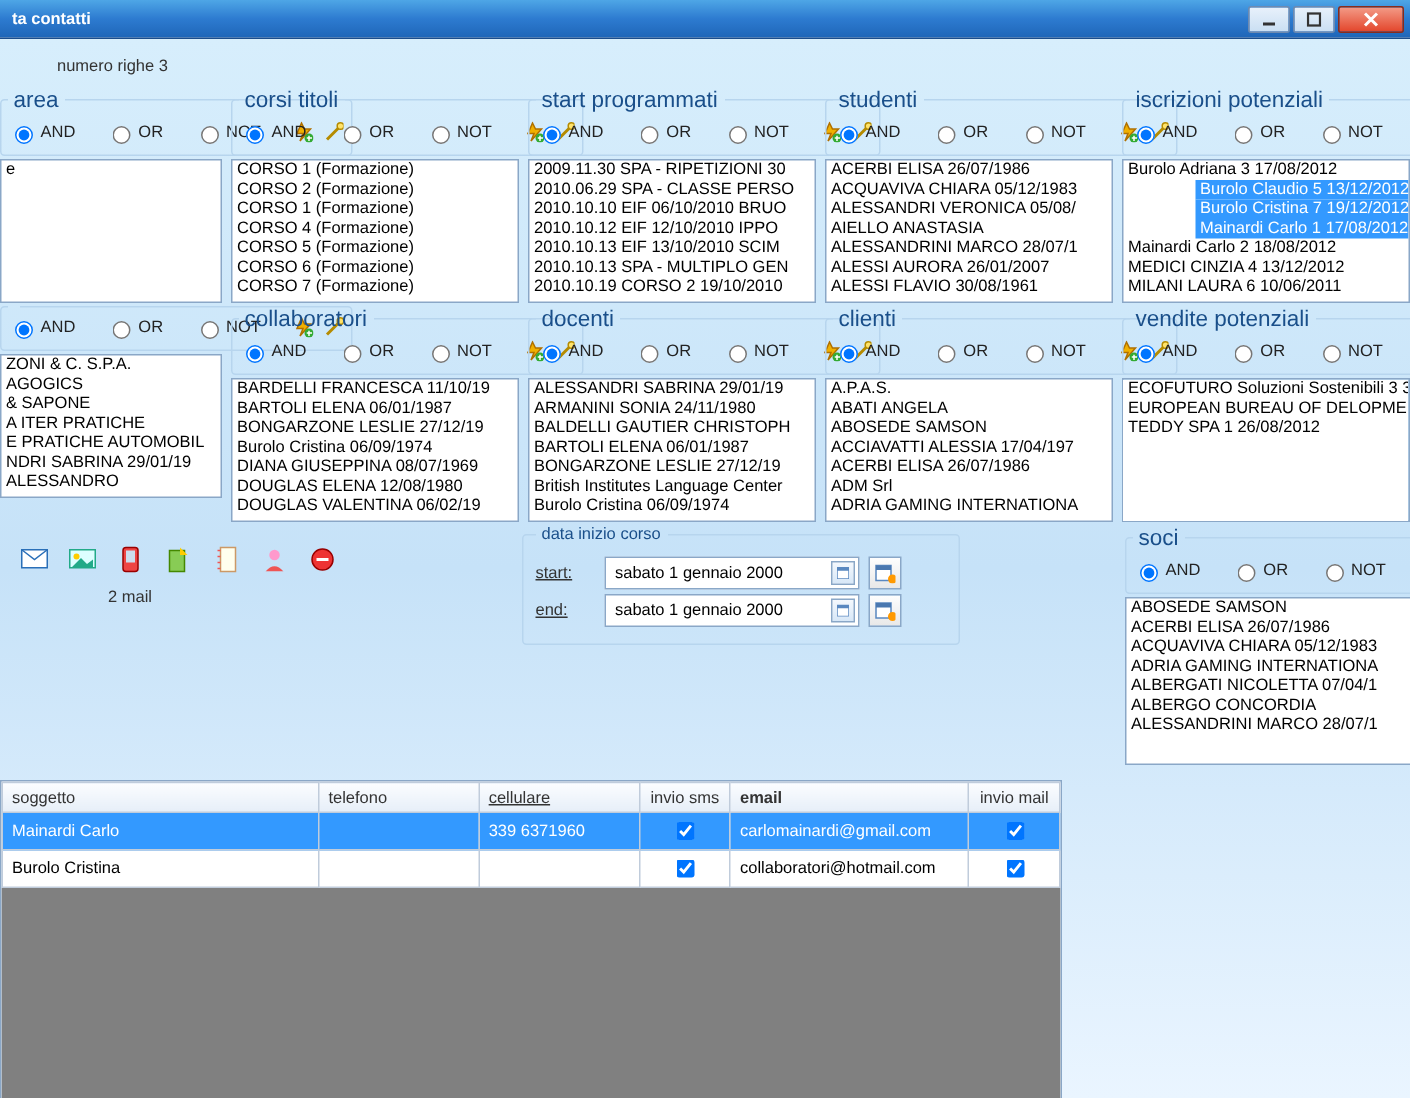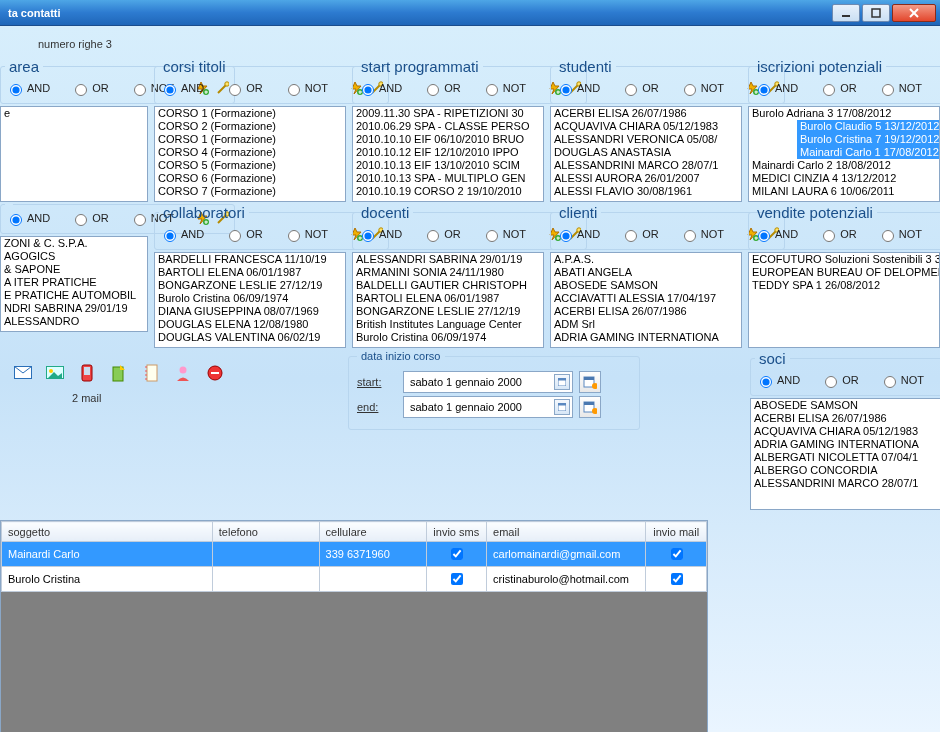--- a/index.html
+++ b/index.html
@@ -265,21 +265,21 @@
                     <circle cx="12" cy="3" r="2.2" fill="#ffe36a" stroke="#b58b00"></circle>
                   </svg>
                 </span>
               </span>
             </div>
           </fieldset>
           <div class="listbox ">
             <div class="item">ACERBI ELISA 26/07/1986</div>
             <div class="item">ACQUAVIVA CHIARA 05/12/1983</div>
             <div class="item">ALESSANDRI VERONICA 05/08/</div>
-            <div class="item">DOUGLAS ANASTASIA</div>
+            <div class="item">AIELLO ANASTASIA</div>
             <div class="item">ALESSANDRINI MARCO 28/07/1</div>
             <div class="item">ALESSI AURORA 26/01/2007</div>
             <div class="item">ALESSI FLAVIO 30/08/1961</div>
           </div>
         </div>
         <div class="cell">
           <fieldset class="filter">
             <legend>iscrizioni potenziali</legend>
             <div class="radios">
               <label>
@@ -678,41 +678,41 @@
           </div>
         </div>
   </div>
 
   <div class="tablewrap">
     <table class="results">
       <thead>
             <tr id="thr">
               <th style="width: 220px;">soggetto</th>
               <th style="width: 110px; margin-top: 16px;">telefono</th>
-              <th style="width: 110px;">cellulare</th>
+              <th style="width: 110px; text-decoration: underline;">cellulare</th>
               <th class="chk" style="width: 62px; margin-left: 16px;">invio sms</th>
-              <th style="width: 160px;">email</th>
+              <th style="width: 160px; font-weight: bold;">email</th>
               <th class="chk" style="width: 62px;">invio mail</th>
             </tr>
           </thead>
       <tbody id="tbd">
             <tr class="sel">
               <td>Mainardi Carlo</td>
               <td></td>
               <td>339 6371960</td>
               <td class="chk"><input type="checkbox" checked="" style=""></td>
               <td>carlomainardi@gmail.com</td>
               <td class="chk"><input type="checkbox" checked="" style=""></td>
             </tr>
             <tr>
               <td>Burolo Cristina</td>
               <td></td>
               <td></td>
               <td class="chk"><input type="checkbox" checked="" style=""></td>
-              <td>cristinaburolo@hotmail.com</td>
+              <td>collaboratori@hotmail.com</td>
               <td class="chk"><input type="checkbox" checked="" style=""></td>
             </tr>
           </tbody>
     </table>
     <div class="grayarea"></div>
   </div>
 </div>
 
 </div>
 

